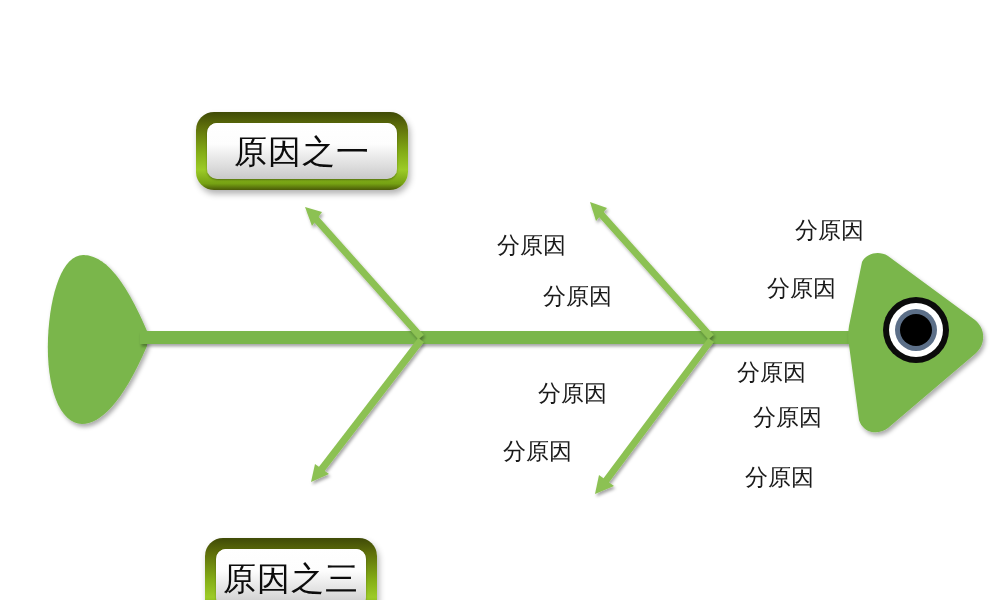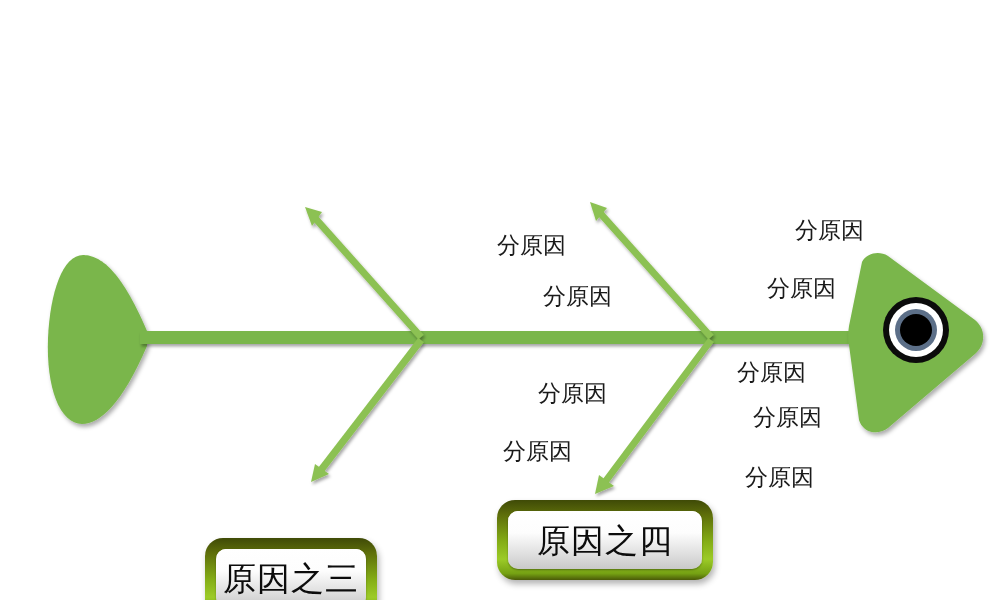--- a/index.html
+++ b/index.html
@@ -154,35 +154,35 @@
       <line x1="672" y1="380" x2="822" y2="380" stroke="#8cc152" stroke-width="5.5"></line>
     </g>
     <g filter="url(#boneShadow)">
       <line x1="653" y1="412" x2="750" y2="412" stroke="#8cc152" stroke-width="5.5"></line>
     </g>
     <g filter="url(#boneShadow)">
       <line x1="628" y1="450" x2="785" y2="450" stroke="#8cc152" stroke-width="5.5"></line>
     </g>
   </svg>
 
+  <div class="cause-box" style="left:196px; top:112px; width:212px; height:78px;
+              background:linear-gradient(to bottom,#3f4a07 0%,#5d6d0a 18%,#84ad16 52%,#9ccb27 74%,#75a113 92%,#4a5a08 100%);">
+    <div class="cause-box-inner">
+      <span class="cause-label">原因之一</span>
+    </div>
+  </div>
 
 
   <div class="cause-box" style="left:205px; top:498px; width:172px; height:80px;
               background:linear-gradient(to bottom,#3f4a07 0%,#5d6d0a 18%,#84ad16 52%,#9ccb27 74%,#75a113 92%,#4a5a08 100%);margin-top:40px;">
     <div class="cause-box-inner">
       <span class="cause-label">原因之三</span>
     </div>
   </div>
 
-  <div class="cause-box" style="left:497px; top:500px; width:216px; height:80px;
-              background:linear-gradient(to bottom,#3f4a07 0%,#5d6d0a 18%,#84ad16 52%,#9ccb27 74%,#75a113 92%,#4a5a08 100%);">
-    <div class="cause-box-inner">
-      <span class="cause-label">原因之四</span>
-    </div>
-  </div>
 
   <span class="sub-label" style="left:497px; top:234px;">分原因</span>
 
   <span class="sub-label" style="left:543px; top:285px;">分原因</span>
 
   <span class="sub-label" style="left:795px; top:219px;">分原因</span>
 
   <span class="sub-label" style="left:767px; top:277px;">分原因</span>
 
   <span class="sub-label" style="left:538px; top:382px;">分原因</span>

